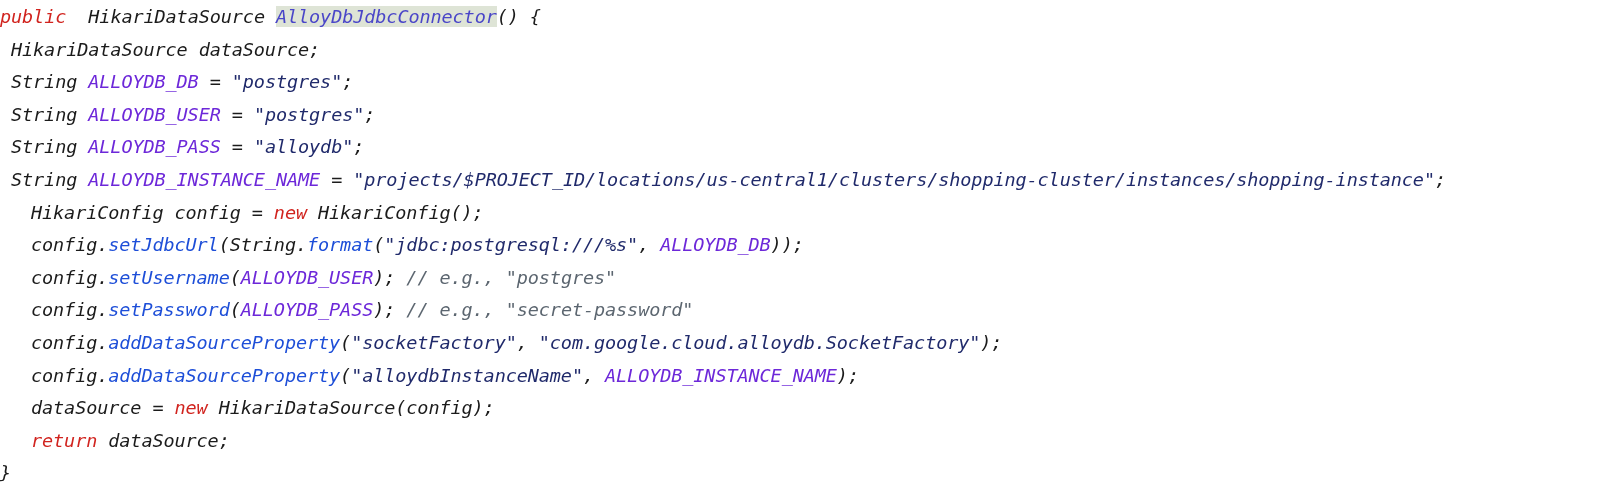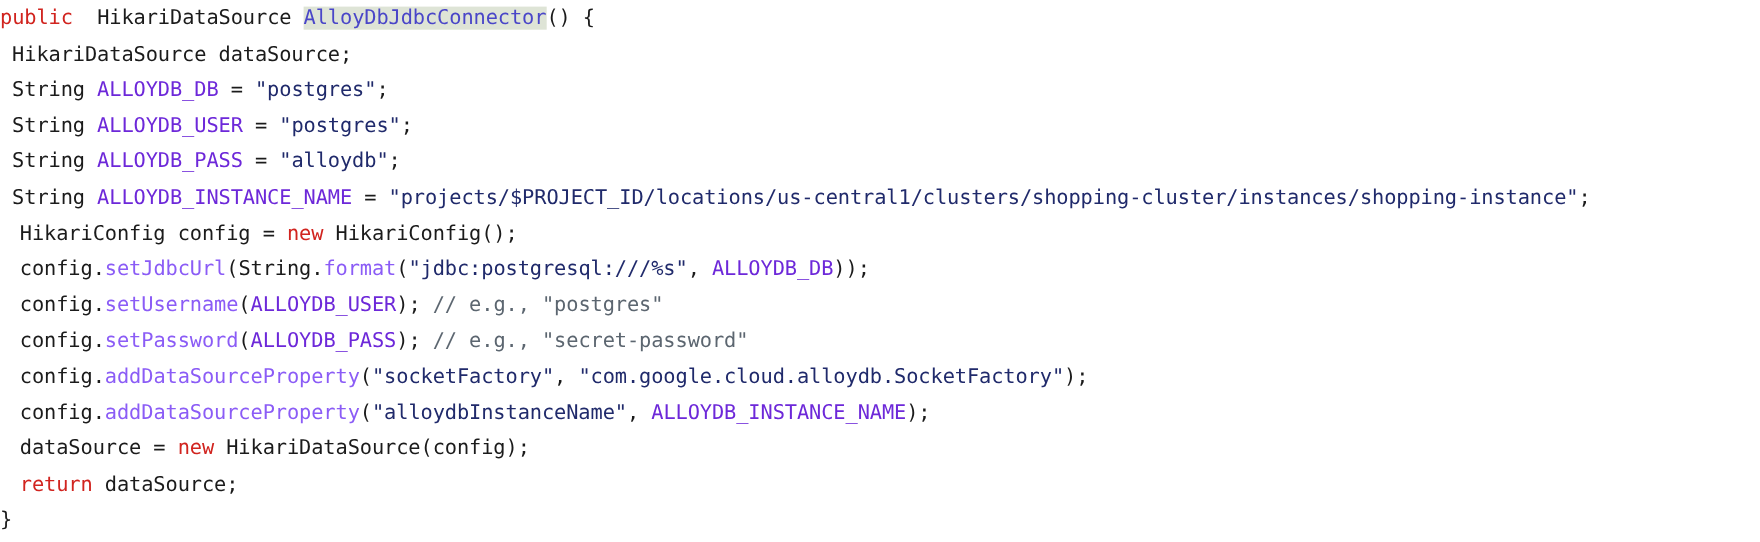--- a/index.html
+++ b/index.html
@@ -13,46 +13,47 @@
     overflow: hidden;
     font-family: "DejaVu Sans Mono", "Liberation Mono", monospace;
   }
   .code-block {
     position: relative;
     width: 1600px;
     height: 357px;
     background: #ffffff;
     padding: 0;
     box-sizing: border-box;
+    font-style: italic;
   }
   .code-line {
     height: 32.6px;
     line-height: 32.6px;
     font-size: 18.5px;
     white-space: pre;
     letter-spacing: -0.1px;
     color: #1b1b1b;
     font-family: "DejaVu Sans Mono", "Liberation Mono", monospace;
   }
   .code-line:first-child {
     padding-top: 1px;
   }
   
   .tok-kw       { color: #d1241f; }
   .tok-plain    { color: #1b1b1b; }
   .tok-const    { color: #6d28d9; }
-  .tok-method   { color: #8b5cf6; }
+  .tok-method   { color: #1d4ed8; }
   .tok-string   { color: #202a6b; }
   .tok-comment  { color: #5c6670; }
   .tok-highlight {
     color: #4a46c8;
     background: #dee4d6;
   }
   .ind1 { padding-left: 11px; }
-  .ind2 { padding-left: 18px; }
+  .ind2 { padding-left: 31px; }
   .ind0 { padding-left: 0px; }
 </style>
 </head>
 <body>
 
 <div class="code-block">
   <pre id="code-root" style="margin:0;padding:0;"><div class="code-line ind0"><span class="tok-kw">public</span><span class="tok-plain">  </span><span class="tok-plain">HikariDataSource </span><span class="tok-highlight">AlloyDbJdbcConnector</span><span class="tok-plain">() {</span></div><div class="code-line ind1"><span class="tok-plain">HikariDataSource dataSource;</span></div><div class="code-line ind1"><span class="tok-plain">String </span><span class="tok-const">ALLOYDB_DB</span><span class="tok-plain"> = </span><span class="tok-string">"postgres"</span><span class="tok-plain">;</span></div><div class="code-line ind1"><span class="tok-plain">String </span><span class="tok-const">ALLOYDB_USER</span><span class="tok-plain"> = </span><span class="tok-string">"postgres"</span><span class="tok-plain">;</span></div><div class="code-line ind1"><span class="tok-plain">String </span><span class="tok-const">ALLOYDB_PASS</span><span class="tok-plain"> = </span><span class="tok-string">"alloydb"</span><span class="tok-plain">;</span></div><div class="code-line ind1"><span class="tok-plain">String </span><span class="tok-const">ALLOYDB_INSTANCE_NAME</span><span class="tok-plain"> = </span><span class="tok-string">"projects/$PROJECT_ID/locations/us-central1/clusters/shopping-cluster/instances/shopping-instance"</span><span class="tok-plain">;</span></div><div class="code-line ind2"><span class="tok-plain">HikariConfig config = </span><span class="tok-kw">new</span><span class="tok-plain"> HikariConfig();</span></div><div class="code-line ind2"><span class="tok-plain">config.</span><span class="tok-method">setJdbcUrl</span><span class="tok-plain">(String.</span><span class="tok-method">format</span><span class="tok-plain">(</span><span class="tok-string">"jdbc:postgresql:///%s"</span><span class="tok-plain">, </span><span class="tok-const">ALLOYDB_DB</span><span class="tok-plain">));</span></div><div class="code-line ind2"><span class="tok-plain">config.</span><span class="tok-method">setUsername</span><span class="tok-plain">(</span><span class="tok-const">ALLOYDB_USER</span><span class="tok-plain">); </span><span class="tok-comment">// e.g., "postgres"</span></div><div class="code-line ind2"><span class="tok-plain">config.</span><span class="tok-method">setPassword</span><span class="tok-plain">(</span><span class="tok-const">ALLOYDB_PASS</span><span class="tok-plain">); </span><span class="tok-comment">// e.g., "secret-password"</span></div><div class="code-line ind2"><span class="tok-plain">config.</span><span class="tok-method">addDataSourceProperty</span><span class="tok-plain">(</span><span class="tok-string">"socketFactory"</span><span class="tok-plain">, </span><span class="tok-string">"com.google.cloud.alloydb.SocketFactory"</span><span class="tok-plain">);</span></div><div class="code-line ind2"><span class="tok-plain">config.</span><span class="tok-method">addDataSourceProperty</span><span class="tok-plain">(</span><span class="tok-string">"alloydbInstanceName"</span><span class="tok-plain">, </span><span class="tok-const">ALLOYDB_INSTANCE_NAME</span><span class="tok-plain">);</span></div><div class="code-line ind2"><span class="tok-plain">dataSource = </span><span class="tok-kw">new</span><span class="tok-plain"> HikariDataSource(config);</span></div><div class="code-line ind2"><span class="tok-kw">return</span><span class="tok-plain"> dataSource;</span></div><div class="code-line ind0"><span class="tok-plain">}</span></div></pre>
 </div>
 
 </body></html>

